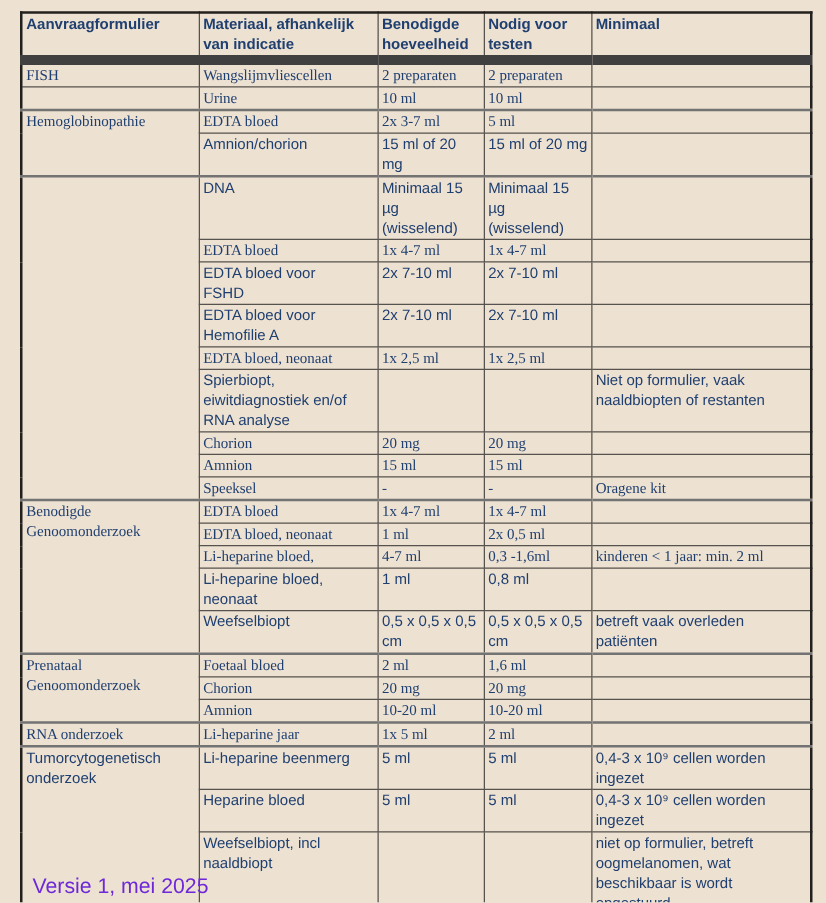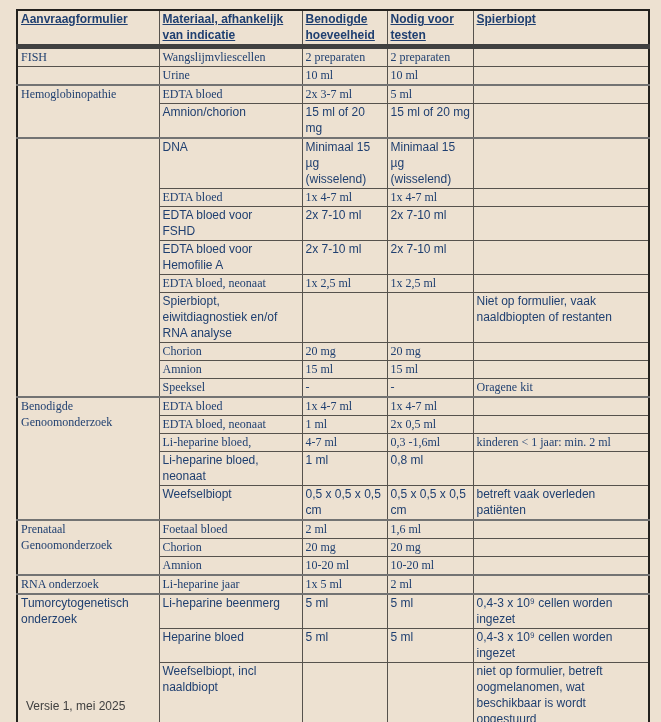--- a/index.html
+++ b/index.html
@@ -32,34 +32,33 @@
     text-align: left;
     padding: 0 2px 1px 3px;
     line-height: 16px;
     font-size: 12px;
     white-space: pre-line;
     overflow: hidden;
     color: #1F3F70;
   }
   table.spec thead th {
     font-weight: bold;
-    border-bottom: 5px solid #404040;
-    text-decoration: underline;
+    border-bottom: 8px solid #404040;
   }
   tr.sec > td { border-top: 2px solid #737373; }
   tr.h1 { height: 17px; font-family: Liberation Serif, serif; }
   tr.h2 { height: 33px; }
   tr.h3 { height: 49px; }
   tr.h4 { height: 73px; }
   .footer {
     position: absolute;
     left: 26px;
     top: 699px;
-    font-size: 12px;
-    color: #404040;
+    font-size: 17px;
+    color: #6d28d9;
   }
 </style>
 </head>
 <body>
 
 <div class="page">
 
   <table class="spec">
     <colgroup>
       <col style="width:142px">
@@ -67,21 +66,21 @@
       <col style="width:85px">
       <col style="width:86px">
       <col style="width:176px">
     </colgroup>
     <thead>
       <tr class="h2">
         <th>Aanvraagformulier</th>
         <th>Materiaal, afhankelijk van indicatie</th>
         <th>Benodigde hoeveelheid</th>
         <th>Nodig voor testen</th>
-        <th>Spierbiopt</th>
+        <th>Minimaal</th>
       </tr>
     </thead>
     <tbody>
       <tr class="h1">
         <td>FISH</td>
         <td>Wangslijmvliescellen</td>
         <td>2 preparaten</td>
         <td>2 preparaten</td>
         <td></td>
       </tr>

